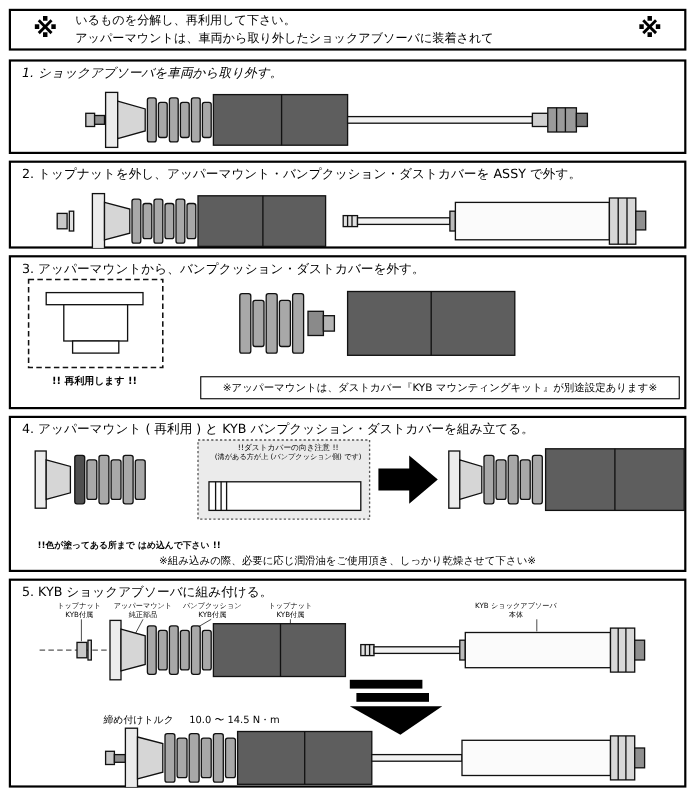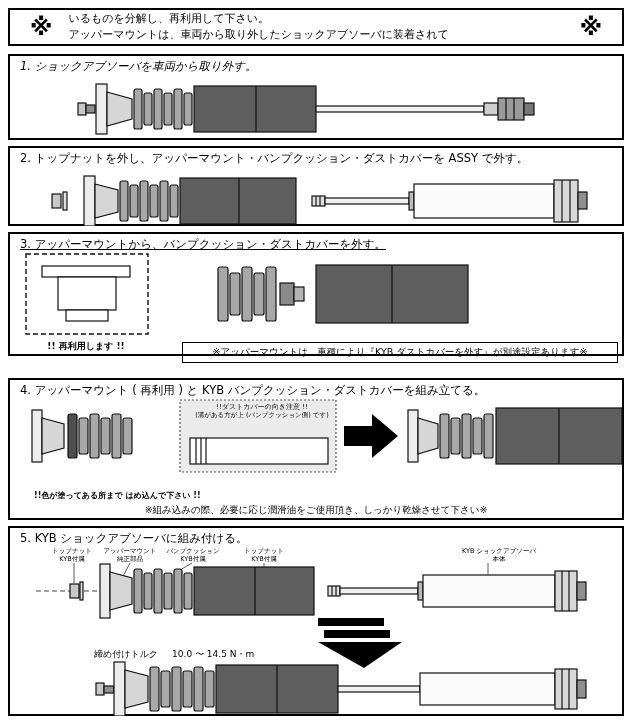--- a/index.html
+++ b/index.html
@@ -98,21 +98,21 @@
           <rect x="402" y="12" width="140" height="34" fill="#fbfbfb"></rect>
           <rect x="542" y="8" width="24" height="42" fill="#d8d8d8"></rect>
           <line x1="550" y1="8" x2="550" y2="50"></line>
           <line x1="558" y1="8" x2="558" y2="50"></line>
           <rect x="566" y="20" width="9" height="17" fill="#8f8f8f"></rect>
         </g>
       </g>
     </svg>
   </div>
 
-  <div class="frame" style="top:232px;height:124px;text-decoration:underline;">
+  <div class="frame" style="top:232px;height:140px;">
     <div class="step-title">3. アッパーマウントから、バンプクッション・ダストカバーを外す。</div>
     <svg style="top:18px;" width="612" height="86" viewBox="0 0 612 86">
       <g stroke="#111" stroke-width="1.2">
         <rect x="14" y="2" width="122" height="80" fill="none" stroke-dasharray="5 3" stroke-width="1.4"></rect>
         <g fill="#ffffff">
           <rect x="30" y="14" width="88" height="11"></rect>
           <rect x="46" y="25" width="58" height="33"></rect>
           <rect x="54" y="58" width="42" height="11"></rect>
         </g>
         <g fill="#a8a8a8">
@@ -126,21 +126,21 @@
           <rect x="268" y="31" width="14" height="22" fill="#8a8a8a"></rect>
           <rect x="282" y="35" width="10" height="14" fill="#b5b5b5"></rect>
         </g>
         <g>
           <rect x="304" y="13" width="152" height="58" fill="#5e5e5e"></rect>
           <line x1="380" y1="13" x2="380" y2="71"></line>
         </g>
       </g>
     </svg>
     <div class="abs" style="left:16px;top:106px;width:120px;text-align:center;font-size:9px;font-weight:bold;">!! 再利用します !!</div>
-    <div class="note-box" style="left:172px;top:108px;width:436px;">※アッパーマウントは、車種により『KYB ダストカバーを外す』が別途設定あります※</div>
+    <div class="note-box" style="left:172px;top:108px;width:436px;">※アッパーマウントは、ダストカバー『KYB マウンティングキット』が別途設定あります※</div>
   </div>
 
   <div class="frame" style="top:378px;height:142px;">
     <div class="step-title">4. アッパーマウント ( 再利用 ) と KYB バンプクッション・ダストカバーを組み立てる。</div>
     <svg style="top:16px;" width="612" height="92" viewBox="0 0 612 92">
       <g stroke="#111" stroke-width="1.2">
         <g>
           <rect x="20" y="14" width="10" height="52" fill="#ececec"></rect>
           <polygon points="30,22 52,28 52,52 30,58" fill="#d6d6d6"></polygon>
         </g>
@@ -261,21 +261,21 @@
       <div>純正部品</div>
     </div>
     <div class="part-label" style="left:152px;width:62px;">
       <div>バンプクッション</div>
       <div>KYB付属</div>
     </div>
     <div class="part-label" style="left:226px;width:56px;">
       <div>トップナット</div>
       <div>KYB付属</div>
     </div>
-    <div class="part-label" style="left:446px;width:86px;">
+    <div class="part-label" style="left:416px;width:86px;">
       <div>KYB ショックアブソーバ</div>
       <div>本体</div>
     </div>
 
     <div class="abs" style="left:84px;top:120px;font-size:9px;display:flex;gap:14px;text-align:right;">
       <span>締め付けトルク</span>
       <span>10.0 〜 14.5 N・m</span>
     </div>
   </div>
 

